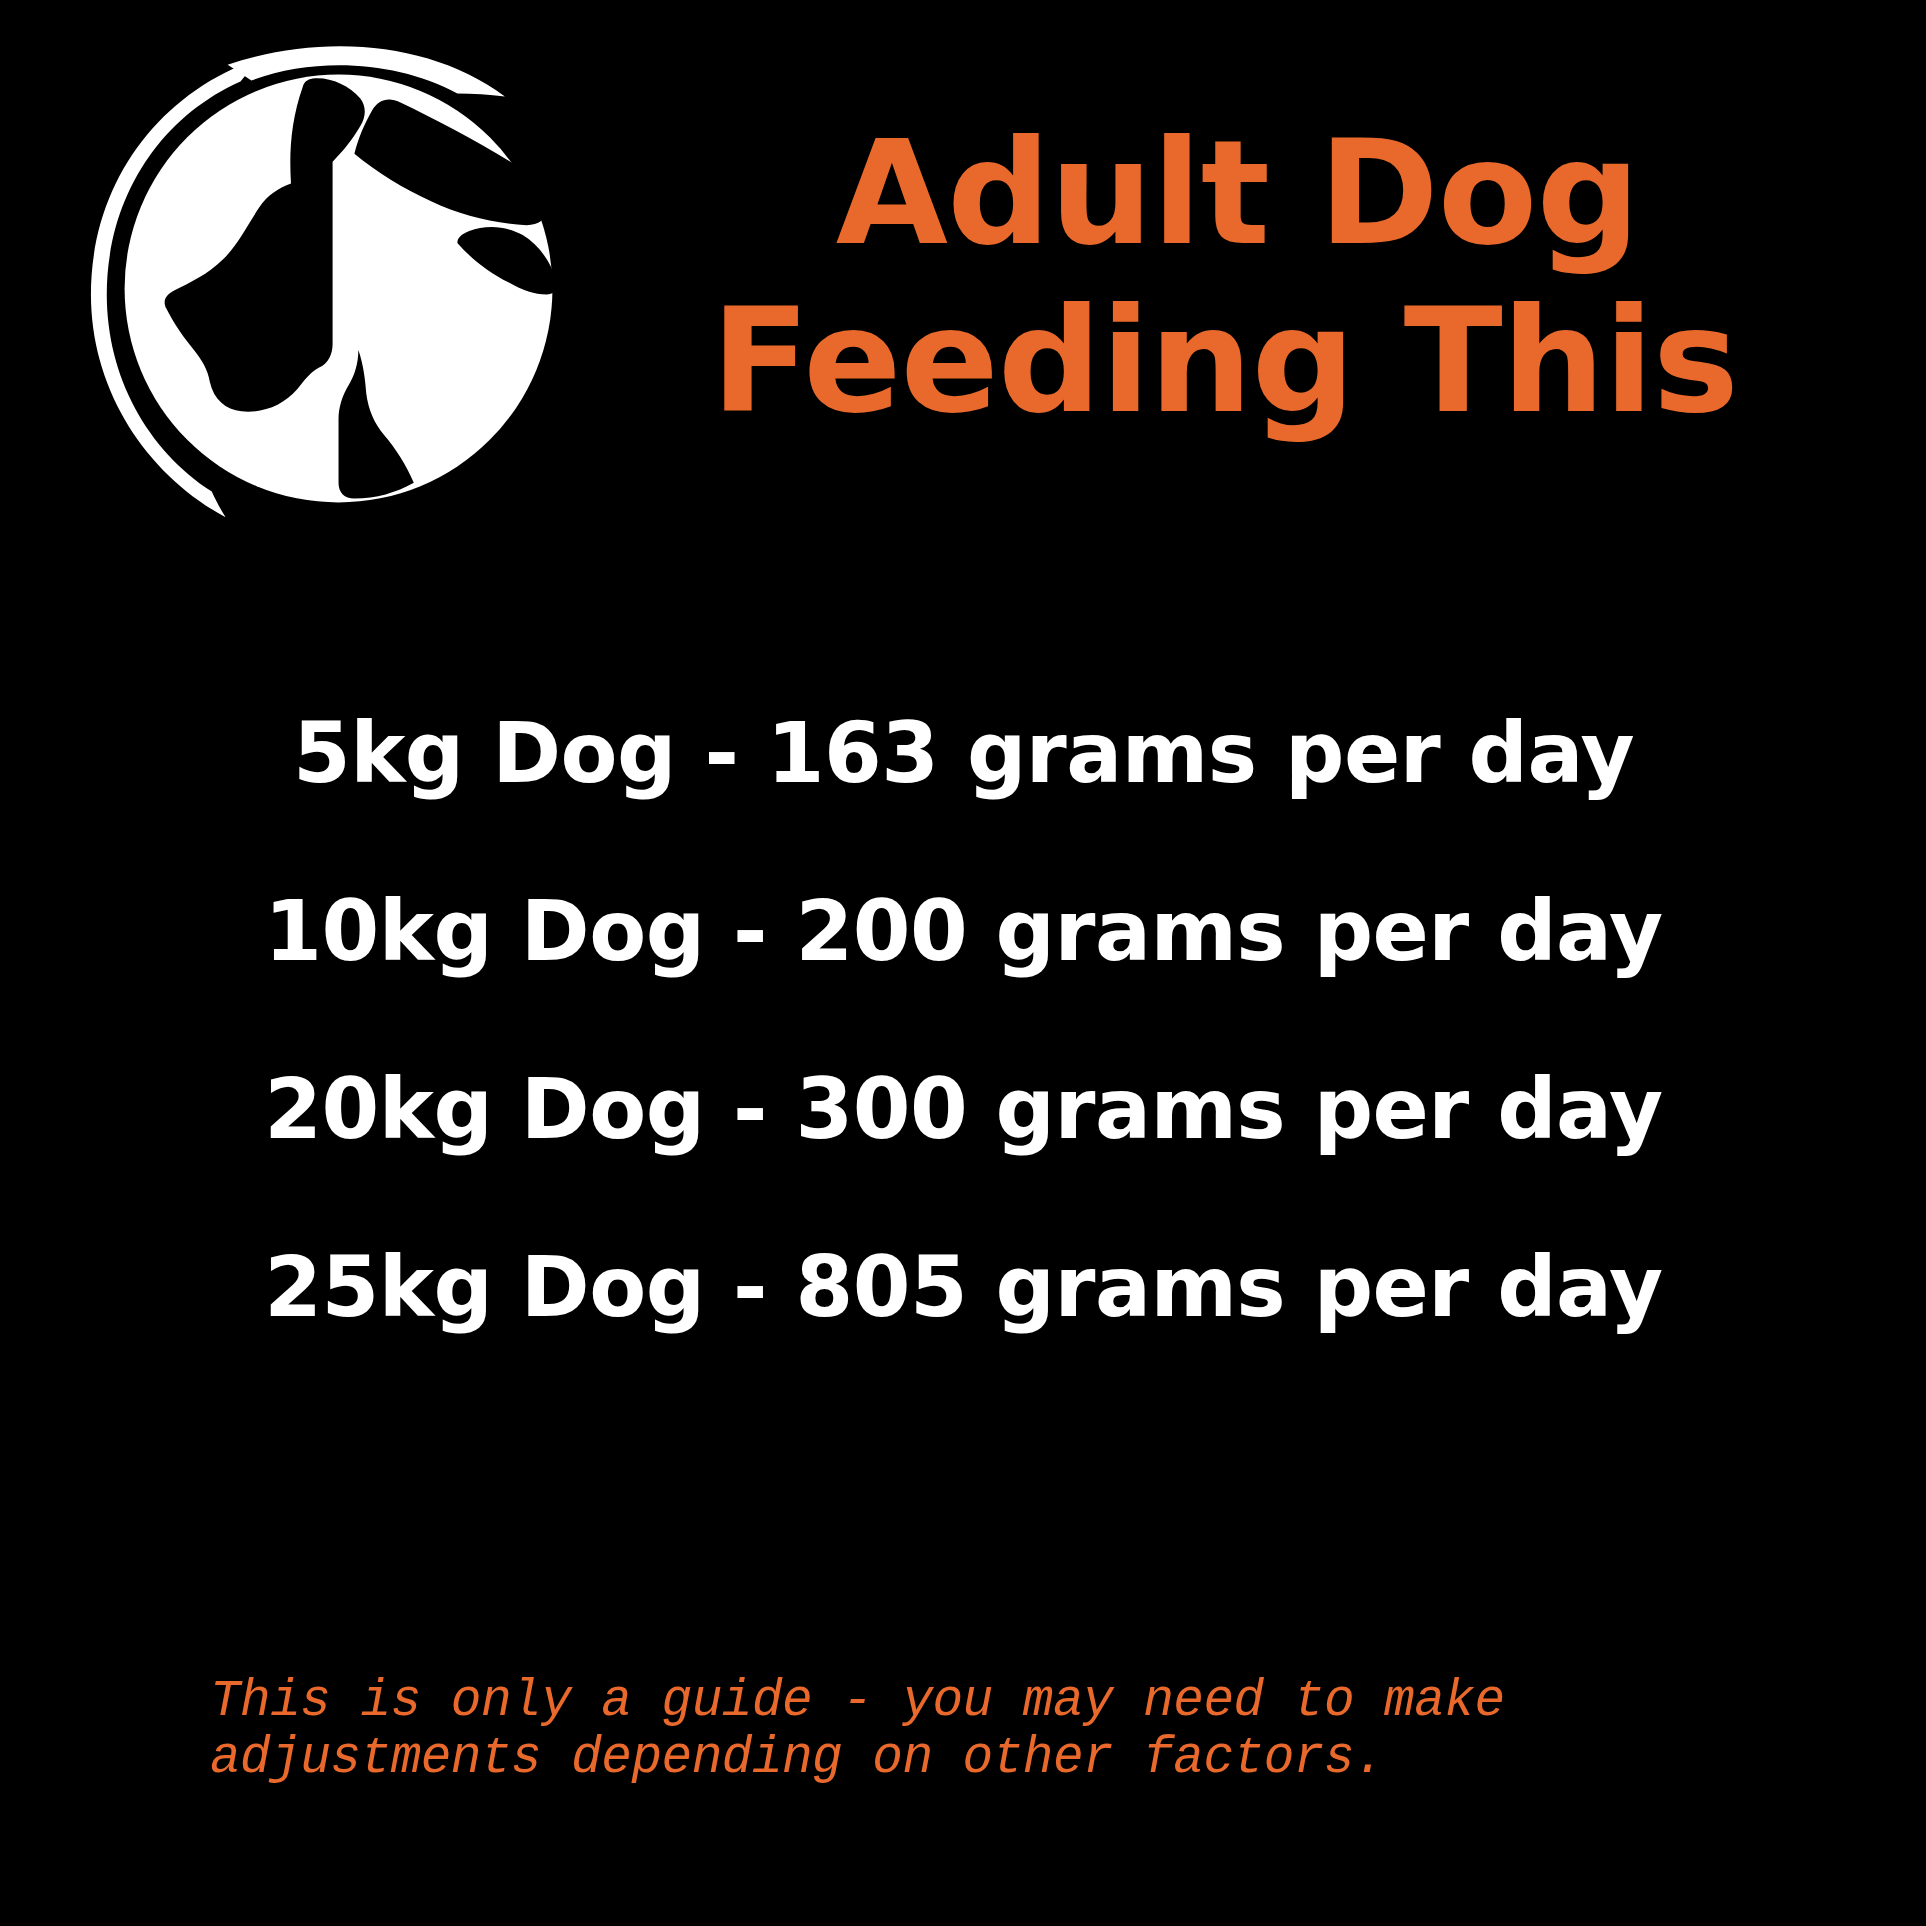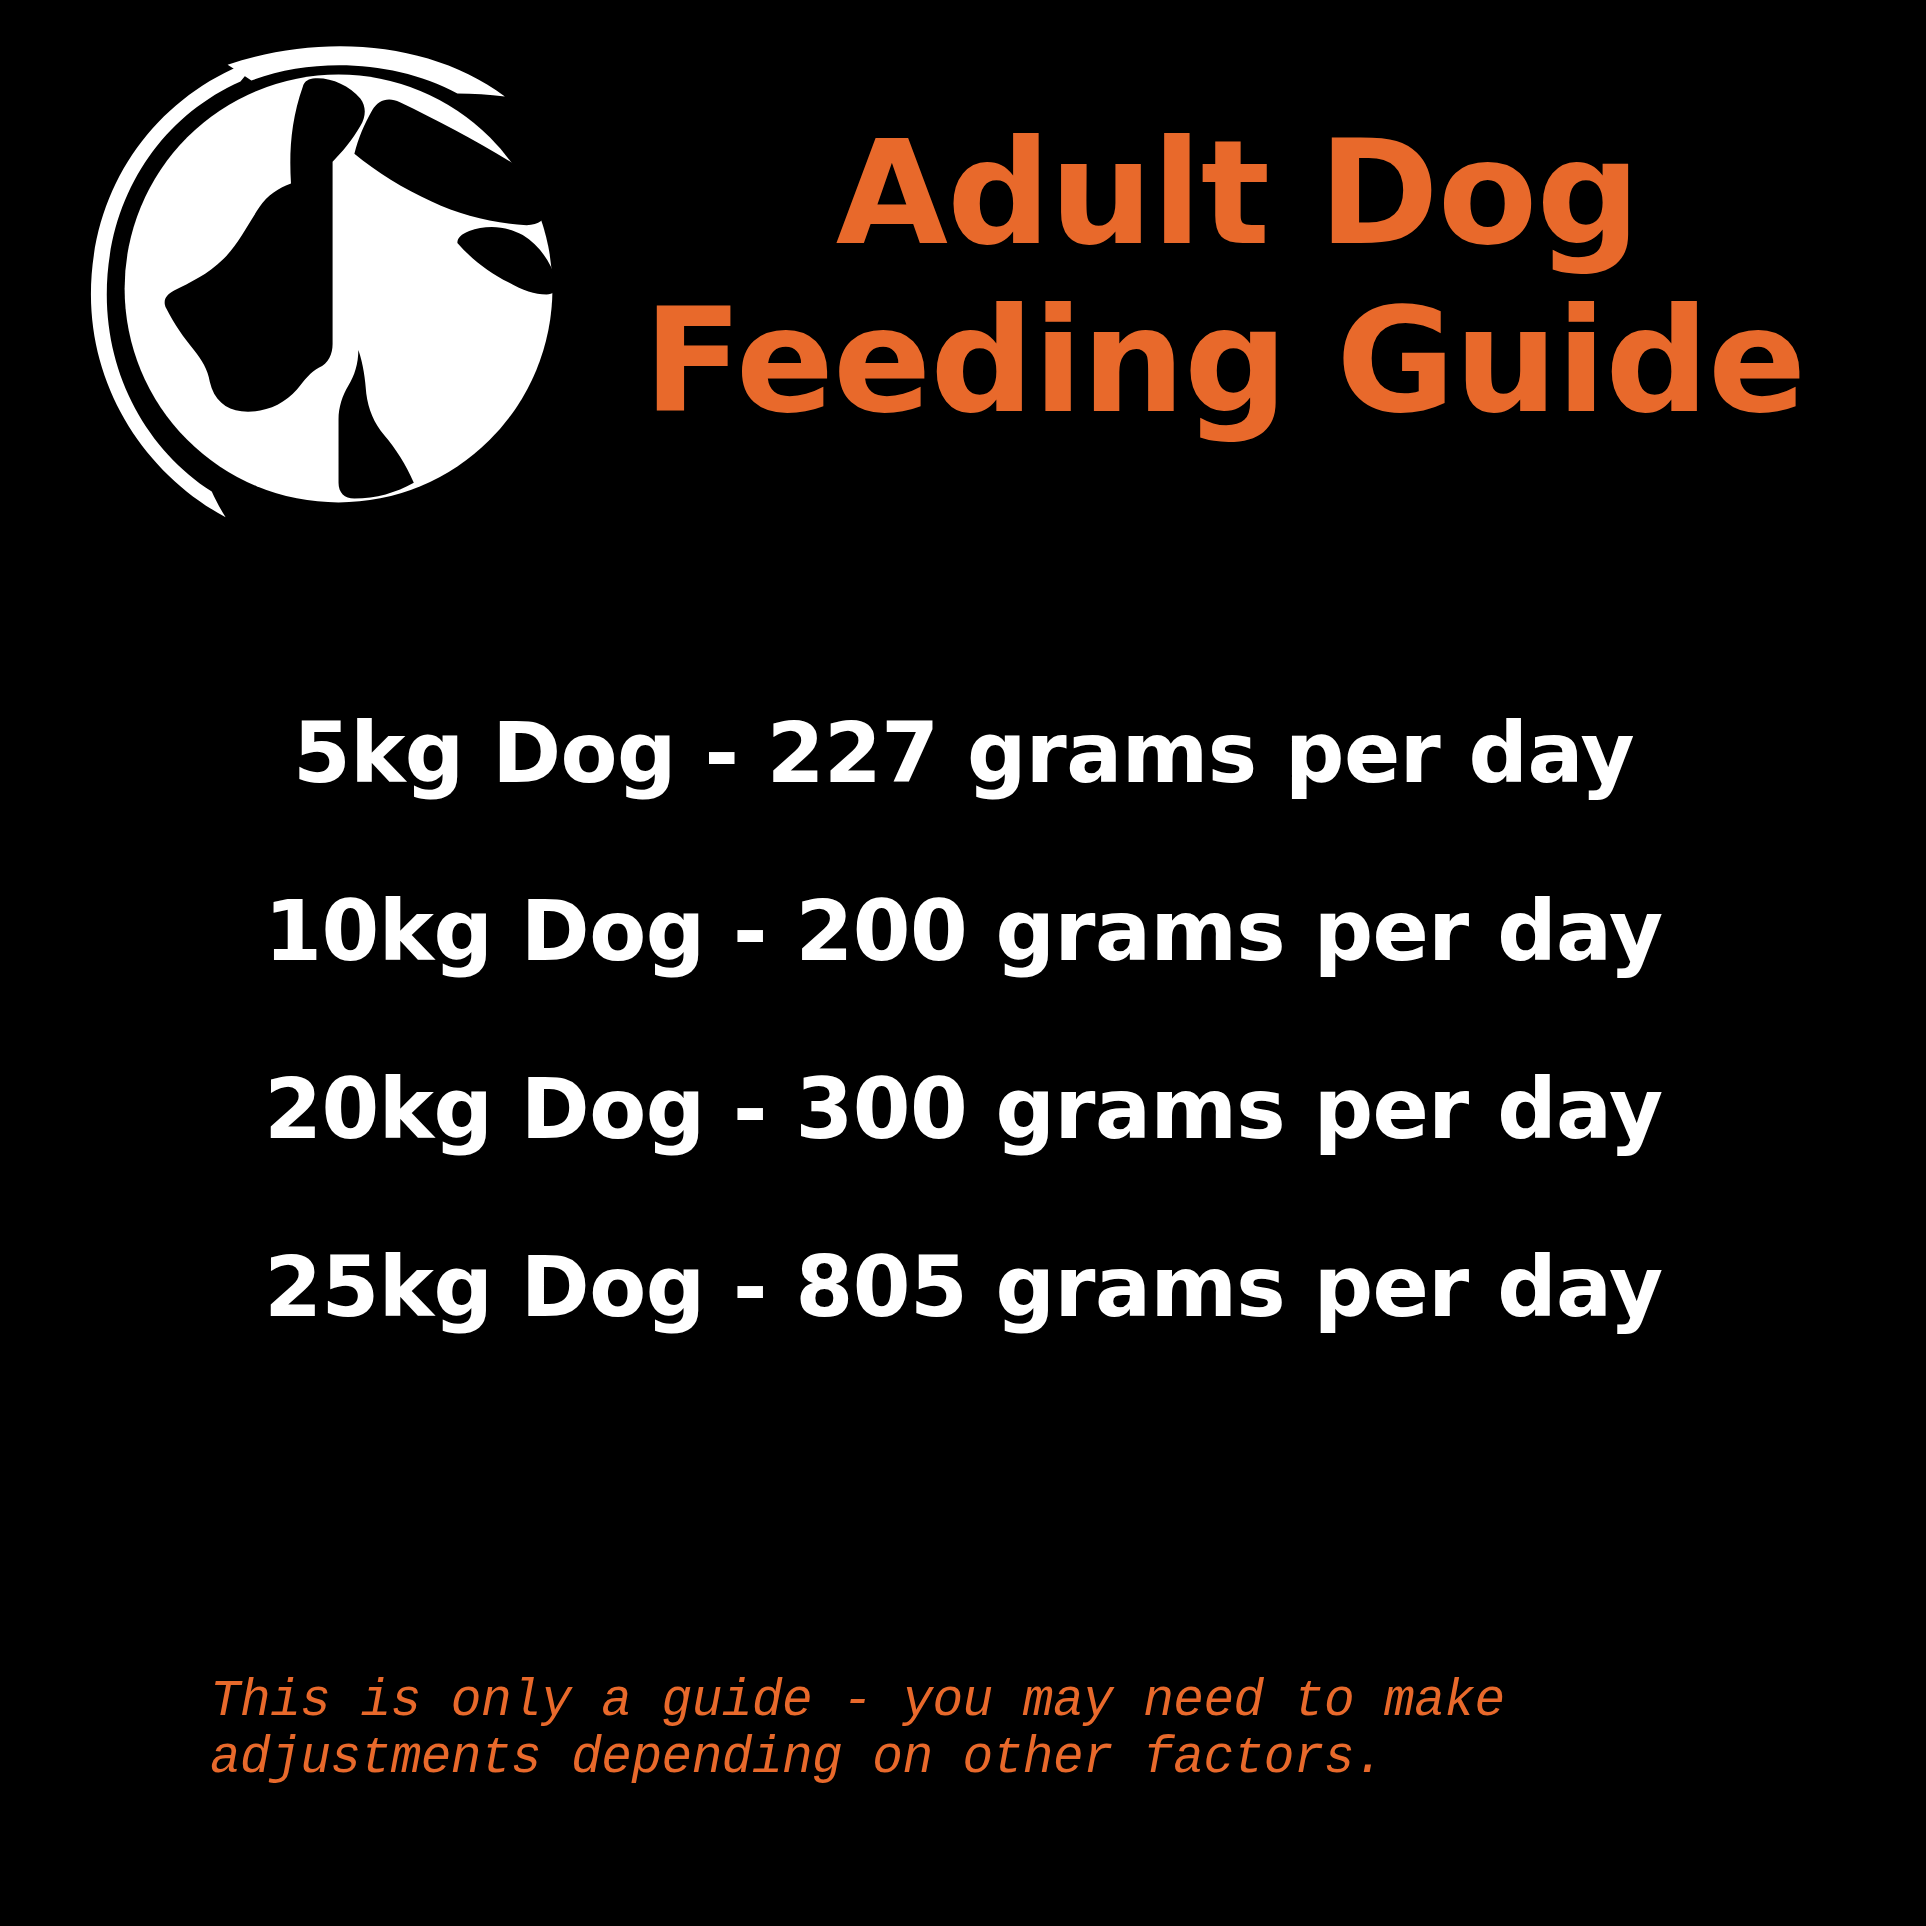--- a/index.html
+++ b/index.html
@@ -170,27 +170,27 @@
           C 458 258 470 262 482 262
           C 490 262 494 256 492 248
           C 486 228 474 212 458 202
           C 440 192 420 192 404 198
           C 396 201 392 205 392 210 Z"></path>
       </svg>
     </div>
 
     <div id="title-block">
       <span class="title-line" id="title-line-1">Adult Dog</span>
-      <span class="title-line" id="title-line-2">Feeding Guide</span>
+      <span class="title-line" id="title-line-2">Feeding This</span>
     </div>
 
   </div>
 
   <ul id="feeding-list">
-    <li class="feeding-row">5kg Dog - 227 grams per day</li>
+    <li class="feeding-row">5kg Dog - 163 grams per day</li>
     <li class="feeding-row">10kg Dog - 200 grams per day</li>
     <li class="feeding-row">20kg Dog - 300 grams per day</li>
     <li class="feeding-row">25kg Dog - 805 grams per day</li>
   </ul>
 
   <div id="disclaimer">This is only a guide - you may need to make adjustments depending on other factors.</div>
 
 </div>
 
 

